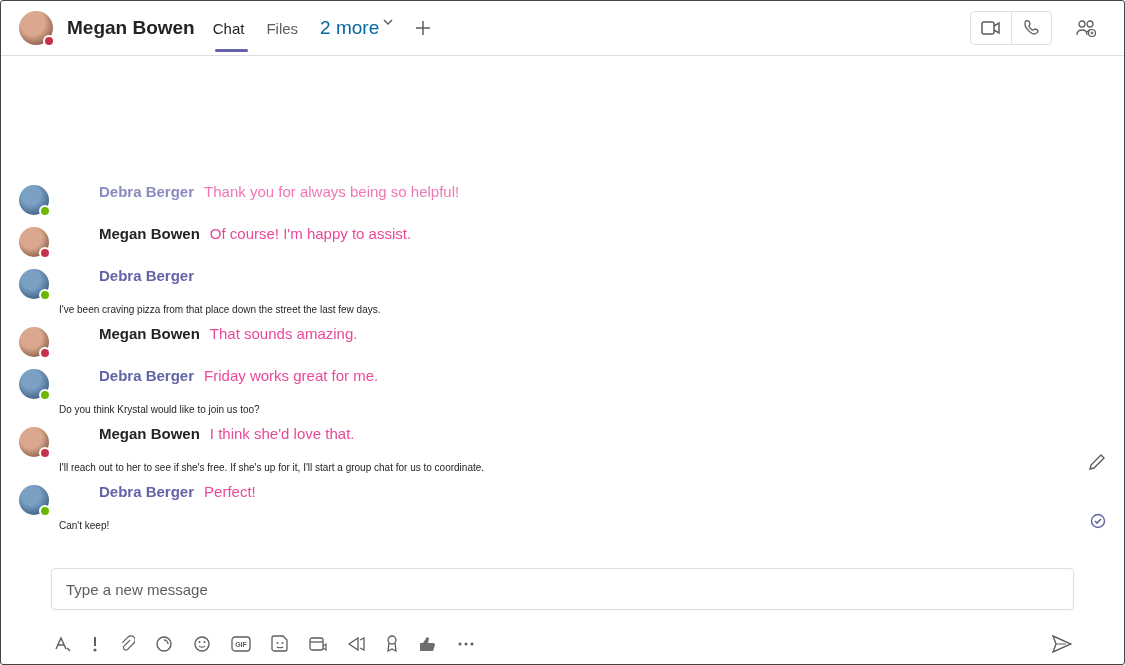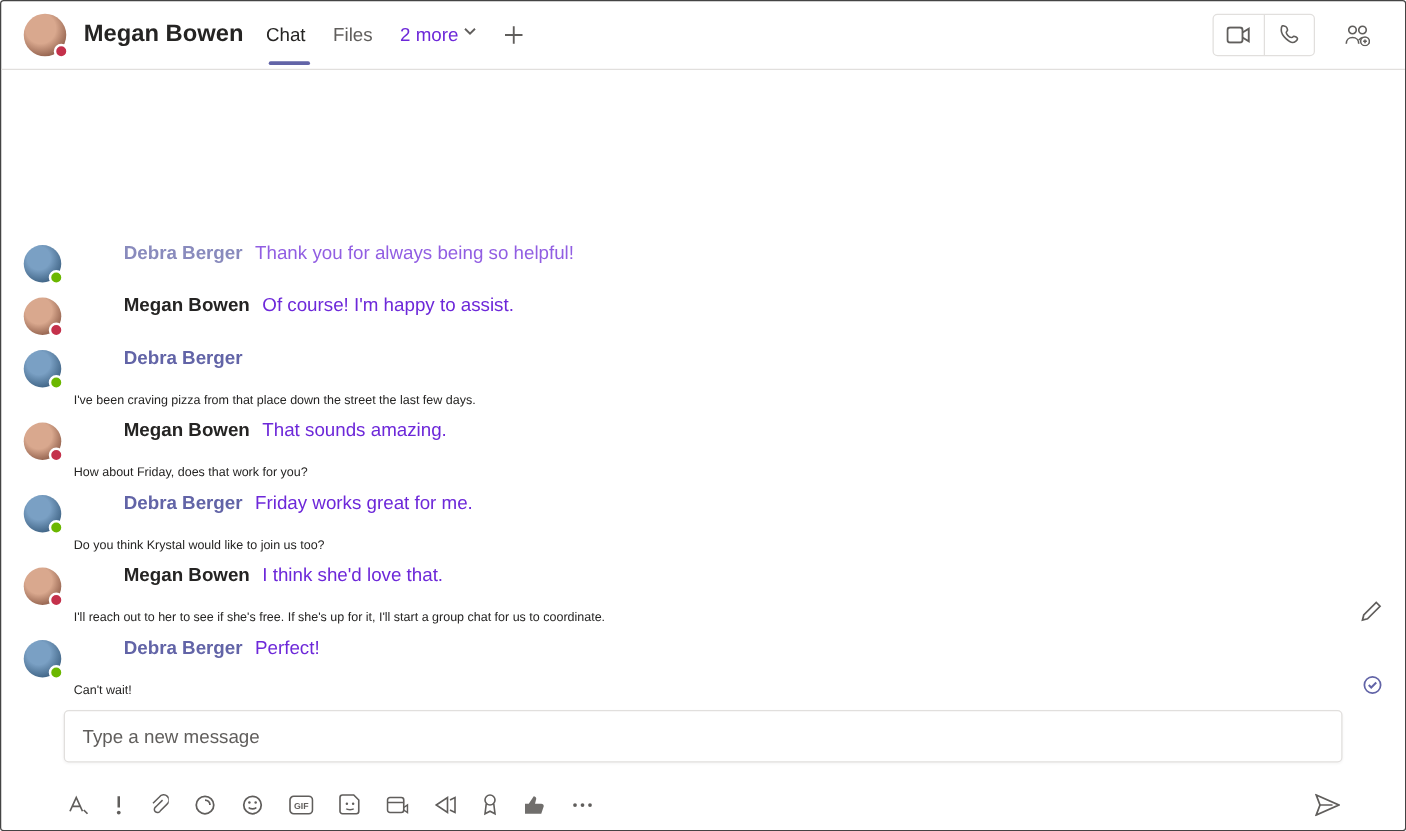--- a/index.html
+++ b/index.html
@@ -39,21 +39,21 @@
   .presence.busy { background: #c4314b; }
   .presence.avail { background: #6bb700; }
   .chat-title { font-size: 19px; font-weight: 700; color: #252423; }
   .tabs { display: flex; align-items: center; gap: 22px; margin-left: 4px; }
   .tab { font-size: 15px; color: #605e5c; }
   .tab.active { color: #252423; position: relative; }
   .tab.active::after {
     content: ""; position: absolute; left: 2px; right: -4px; bottom: -15px;
     height: 3px; background: #6264a7; border-radius: 2px;
   }
-  .more-tab { color: #6d28d9; font-size: 15px; display: flex; gap: 4px; }
+  .more-tab { color: #0369a1; font-size: 19px; display: flex; gap: 4px; }
   .plus-btn { color: #605e5c; font-size: 22px; cursor: pointer; }
   .header-right { display: flex; align-items: center; gap: 14px; }
   .btn-group {
     display: flex; border: 1px solid #e1dfdd; border-radius: 4px; overflow: hidden;
   }
   .icon-btn {
     width: 40px; height: 32px; display: flex; align-items: center; justify-content: center;
     color: #605e5c; cursor: pointer;
   }
   .btn-group .icon-btn + .icon-btn { border-left: 1px solid #e1dfdd; }
@@ -64,37 +64,38 @@
     flex: 1; overflow: hidden; padding: 0 18px 4px 18px;
     position: relative;
   }
   .msg-list { position: absolute; left: 18px; right: 18px; bottom: 0; }
   .msg { display: flex; gap: 10px; margin-top: 10px; position: relative; }
   .msg .avatar.sm { margin-top: 2px; }
   .msg-content { flex: 1; }
   .msg-head { display: flex; gap: 10px; align-items: baseline; margin-left: 40px; }
   .name-self { font-weight: 700; color: #252423; font-size: 15px; }
   .name-other { font-weight: 600; color: #6264a7; font-size: 15px; }
-  .msg-first { color: #6d28d9; font-size: 15px; }
+  .msg-first { color: #ec4899; font-size: 15px; }
   .msg-line { color: #252423; font-size: 10px; margin-top: 20px; }
   .msg.cut .msg-first, .msg.cut .name-other { opacity: .75; }
   .edit-icon, .read-icon {
     position: absolute; right: 0; color: #6264a7;
   }
   .edit-icon { color: #605e5c; bottom: 2px; }
   .read-icon { bottom: 2px; }
 
   
   .composer-wrap { padding: 10px 50px 14px 50px; }
   .composer {
     border: 1px solid #e1dfdd; border-radius: 4px;
     height: 42px; display: flex; align-items: center; padding: 0 14px;
     color: #605e5c; font-size: 15px;
     background: #fff;
     box-shadow: 0 1px 2px rgba(0,0,0,.04);
+    margin-top: 27px;
   }
   .toolbar {
     display: flex; align-items: center; gap: 20px;
     padding: 0 52px 0 52px;
     height: 40px;
     color: #605e5c;
   }
   .toolbar .spacer { flex: 1; }
   .tb-btn { display: flex; align-items: center; justify-content: center; cursor: pointer; }
 
@@ -194,21 +195,20 @@
         </div>
         <div class="msg">
           <div class="avatar sm av-megan">
             <div class="presence busy"></div>
           </div>
           <div class="msg-content">
             <div class="msg-head">
               <span class="name-self">Megan Bowen</span>
               <span class="msg-first">That sounds amazing.</span>
             </div>
-            <div class="msg-line">How about Friday, does that work for you?</div>
           </div>
         </div>
         <div class="msg">
           <div class="avatar sm av-debra">
             <div class="presence avail"></div>
           </div>
           <div class="msg-content">
             <div class="msg-head">
               <span class="name-other">Debra Berger</span>
               <span class="msg-first">Friday works great for me.</span>
@@ -235,21 +235,21 @@
         </div>
         <div class="msg">
           <div class="avatar sm av-debra">
             <div class="presence avail"></div>
           </div>
           <div class="msg-content">
             <div class="msg-head">
               <span class="name-other">Debra Berger</span>
               <span class="msg-first">Perfect!</span>
             </div>
-            <div class="msg-line">Can't wait!</div>
+            <div class="msg-line">Can't keep!</div>
           </div>
           <div class="read-icon">
             <svg width="16" height="16" viewBox="0 0 16 16">
               <circle cx="8" cy="8" r="6.5" fill="none" stroke="#6264a7" stroke-width="1.4"></circle>
               <path d="M5 8l2 2 4-4" fill="none" stroke="#6264a7" stroke-width="1.6"></path>
             </svg>
           </div>
         </div>
       </div>
   </div>

